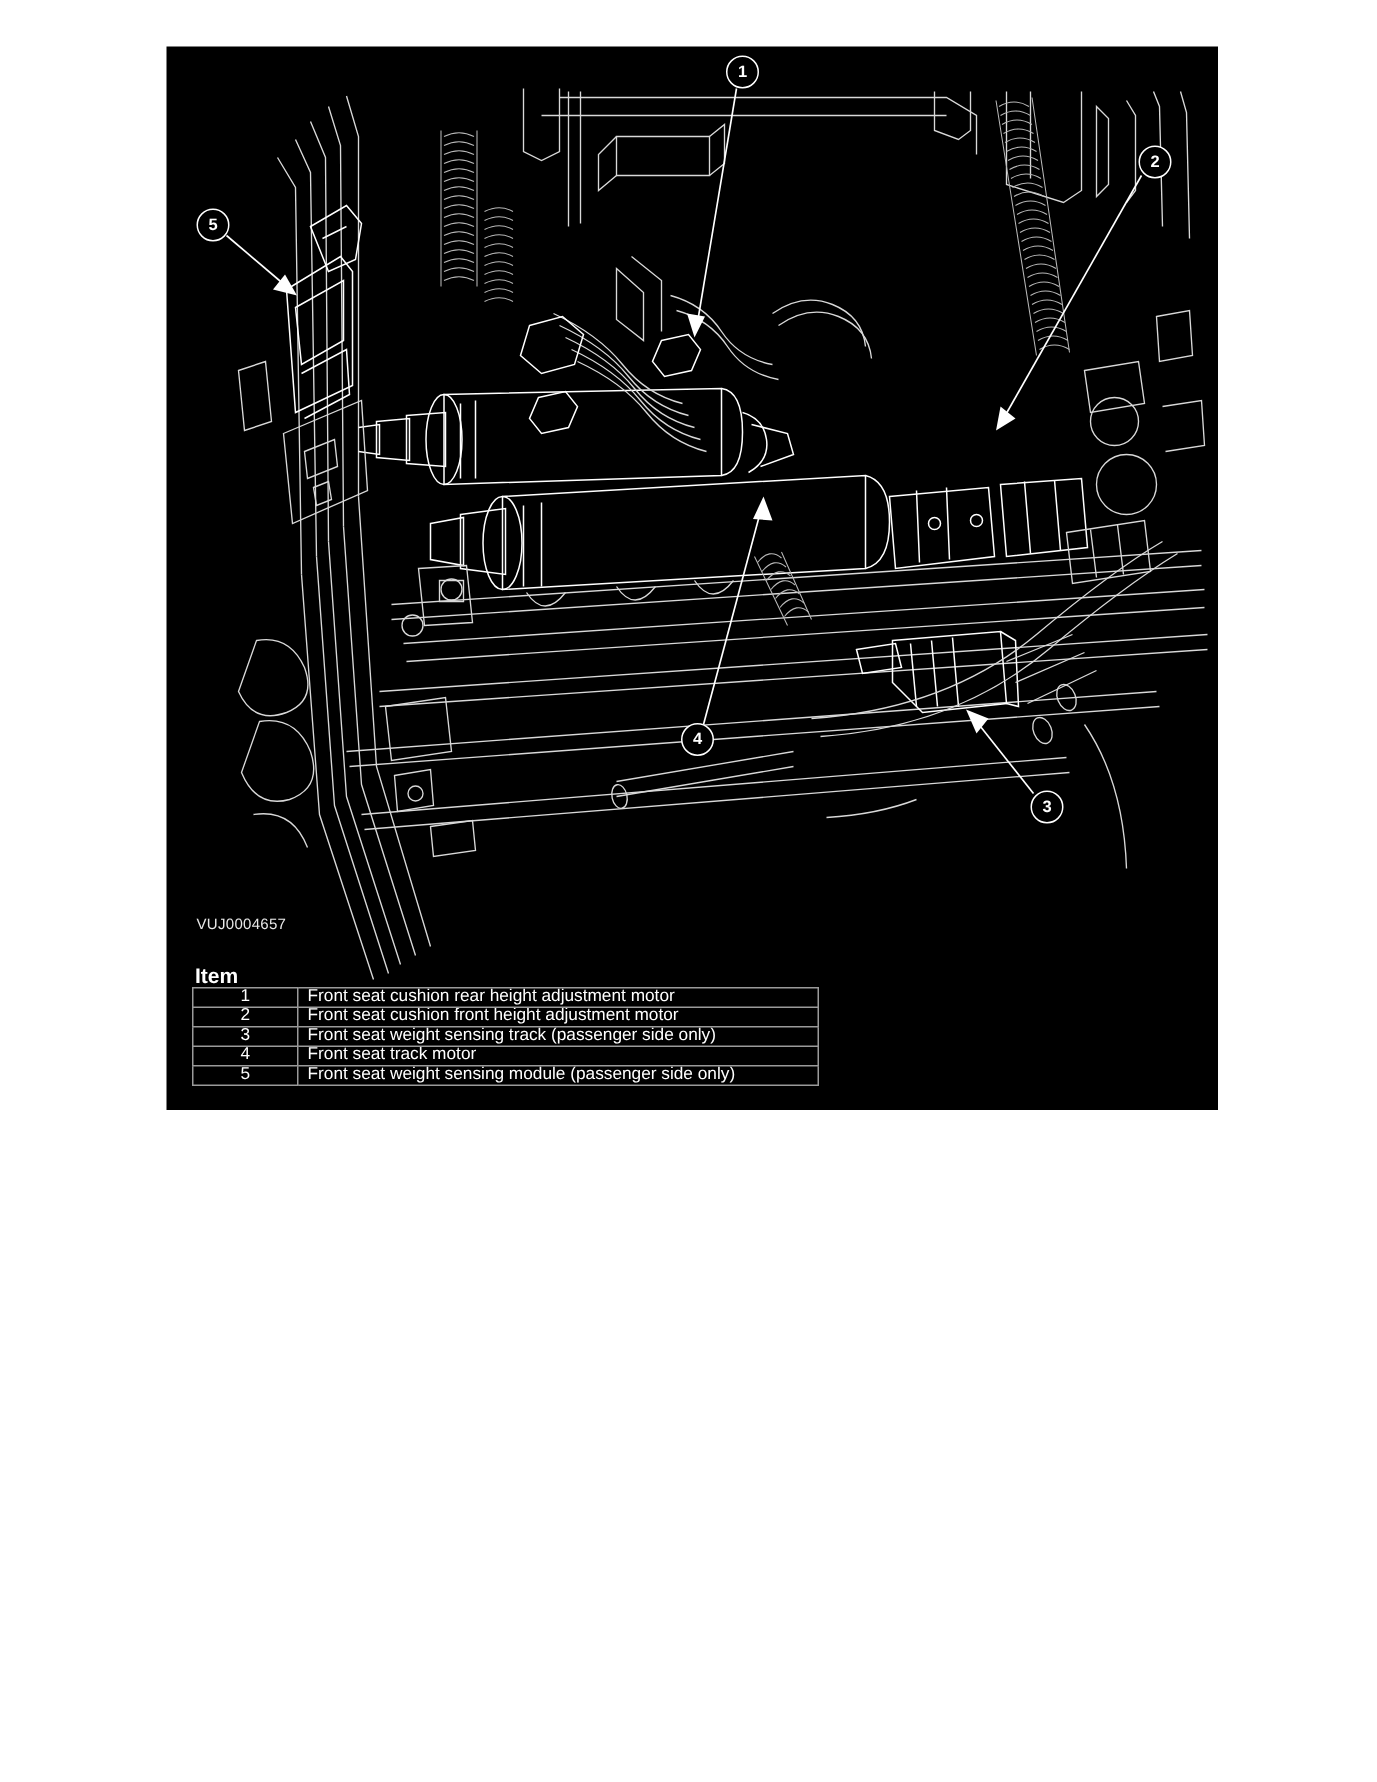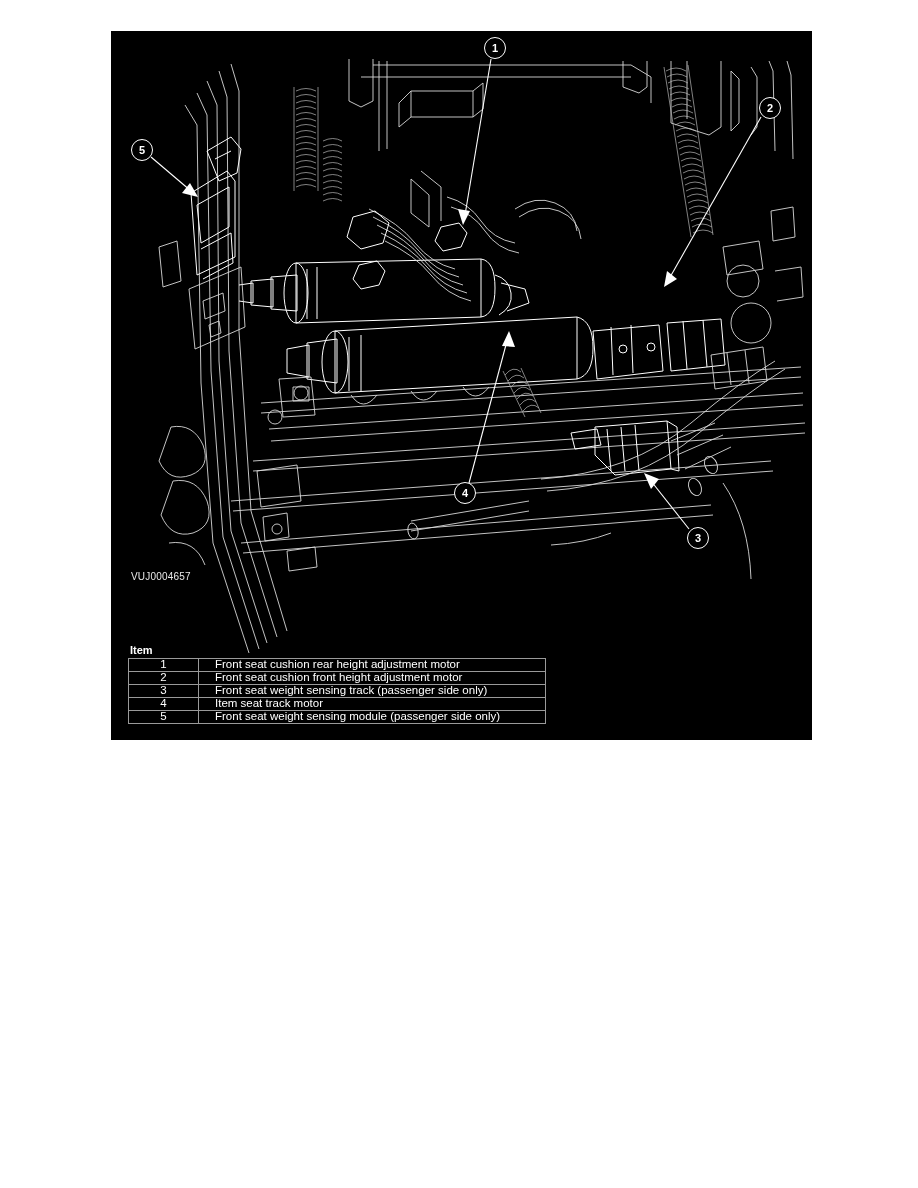--- a/index.html
+++ b/index.html
@@ -33,40 +33,40 @@
     top: 0;
     width: 701px;
     height: 709px;
     display: block;
   }
 
   
   #figure-id {
     position: absolute;
     left: 20px;
-    top: 540px;
+    top: 580px;
     color: #e8e8e8;
     font-family: "Liberation Sans", sans-serif;
     font-size: 10px;
     letter-spacing: 0.2px;
     white-space: nowrap;
   }
 
   
   #legend-wrap {
     position: absolute;
     left: 17px;
     top: 612px;
     width: 418px;
   }
 
   #legend-head {
     display: flex;
     color: #ffffff;
-    font-size: 11px;
+    font-size: 14px;
     font-weight: bold;
     line-height: 14px;
     padding-bottom: 1px;
   }
   #legend-head .col-item {
     width: 71px;
     flex: 0 0 71px;
     padding-left: 2px;
     box-sizing: border-box;
   }
@@ -90,21 +90,21 @@
     padding: 0 0 1px 0;
     background: #000000;
     white-space: nowrap;
     overflow: hidden;
   }
   table#legend-table td.cell-item {
     width: 69px;
     text-align: center;
   }
   table#legend-table td.cell-desc {
-    padding-left: 16px;
+    padding-left: 6px;
   }
 
   
   .callout {
     position: absolute;
     width: 22px;
     height: 22px;
     margin-left: -11px;
     margin-top: -11px;
     border: 1.3px solid #ffffff;
@@ -358,21 +358,21 @@
         <tr>
           <td class="cell-item">2</td>
           <td class="cell-desc">Front seat cushion front height adjustment motor</td>
         </tr>
         <tr>
           <td class="cell-item">3</td>
           <td class="cell-desc">Front seat weight sensing track (passenger side only)</td>
         </tr>
         <tr>
           <td class="cell-item">4</td>
-          <td class="cell-desc">Item seat track motor</td>
+          <td class="cell-desc">Front seat track motor</td>
         </tr>
         <tr>
           <td class="cell-item">5</td>
           <td class="cell-desc">Front seat weight sensing module (passenger side only)</td>
         </tr>
       </tbody>
     </table>
   </div>
 
 </div>

